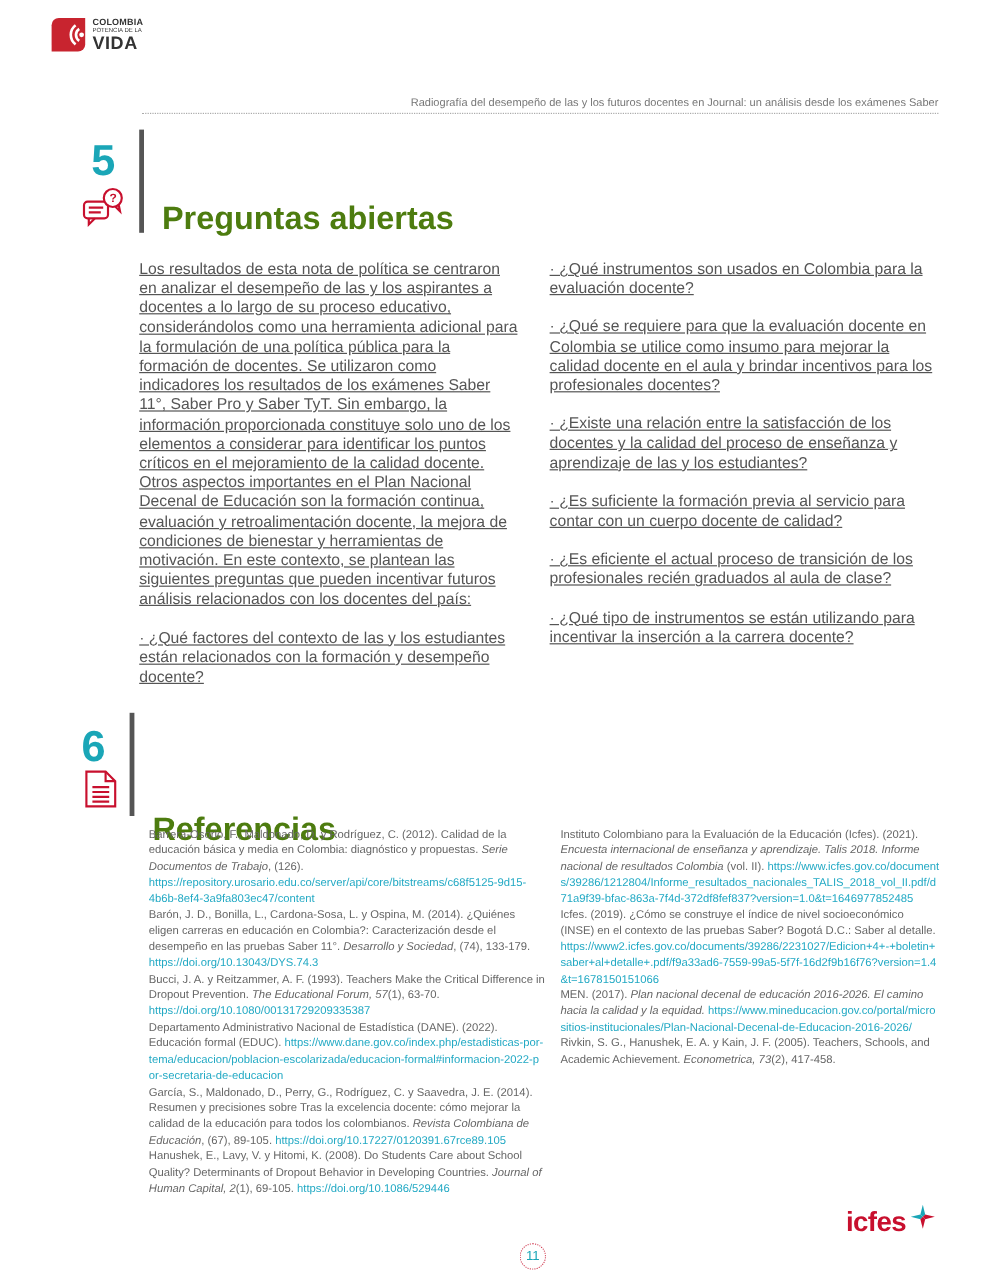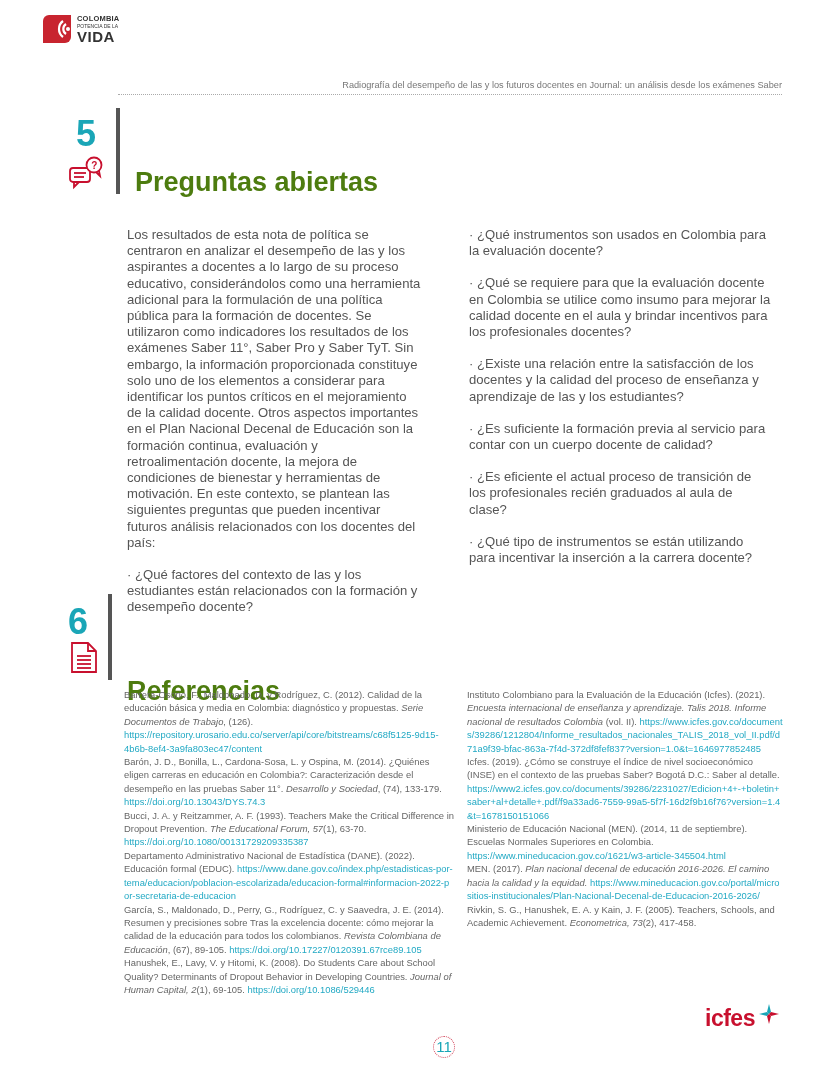--- a/index.html
+++ b/index.html
@@ -9,26 +9,26 @@
   .logo-text { margin-left:6px; line-height:1; color:#333; }
   .logo-text .l1 { font-size:7.5px; font-weight:bold; letter-spacing:0.2px; }
   .logo-text .l2 { font-size:5px; margin-top:1px; }
   .logo-text .l3 { font-size:15px; font-weight:bold; letter-spacing:0.5px; }
   .running-head { position:absolute; left:118px; right:46px; top:80px; border-bottom:1px dotted #aaa; text-align:right; font-size:9.2px; color:#777; padding-bottom:4px; }
   .sec-num { position:absolute; font-weight:bold; color:#1aa6b7; font-size:36px; line-height:1; }
   .sec-bar { position:absolute; width:4px; background:#555; }
   .sec-title { position:absolute; font-weight:bold; color:#4d7c0f; font-size:27px; line-height:1; }
   .sec-icon { position:absolute; }
   .col { position:absolute; font-size:13.1px; line-height:16.2px; color:#555; }
-  .col p { margin:12px; }
+  .col p { margin:1px;text-decoration:underline; }
   .col .q { margin-top:16px; }
   .refs { position:absolute; font-size:9.4px; line-height:13.4px; color:#666; }
   .refs p { margin:0; }
   .link { color:#22a9c4; }
-  .page-num { position:absolute; left:433px; top:1036px; width:20px; height:20px; border:1px dotted #d2455a; border-radius:50%; text-align:center; line-height:20px; font-size:15px; color:#1aa6b7; }
+  .page-num { position:absolute; left:433px; top:1036px; width:20px; height:20px; border:1px dotted #d2455a; border-radius:50%; text-align:center; line-height:20px; font-size:11px; color:#1aa6b7; }
   .icfes { position:absolute; left:705px; top:1005px; font-weight:bold; font-size:23px; color:#c8102e; letter-spacing:-0.5px; }
   .icfes-mark { position:absolute; left:757px; top:1002px; }
 </style>
 </head>
 <body>
 
 <div class="logo">
   <div class="logo-mark">
     <svg width="28" height="28" viewBox="0 0 28 28">
       <path d="M20 6 A10 10 0 0 0 20 22" stroke="#fff" stroke-width="2.2" fill="none"></path>
@@ -93,21 +93,20 @@
   <p><span>Barón, J. D., Bonilla, L., Cardona-Sosa, L. y Ospina, M. (2014). ¿Quiénes eligen carreras en educación en Colombia?: Caracterización desde el desempeño en las pruebas Saber 11°. </span><i>Desarrollo y Sociedad</i><span>, (74), 133-179. </span><span class="link">https://doi.org/10.13043/DYS.74.3</span></p>
   <p><span>Bucci, J. A. y Reitzammer, A. F. (1993). Teachers Make the Critical Difference in Dropout Prevention. </span><i>The Educational Forum, 57</i><span>(1), 63-70. </span><span class="link">https://doi.org/10.1080/00131729209335387</span></p>
   <p><span>Departamento Administrativo Nacional de Estadística (DANE). (2022). Educación formal (EDUC). </span><i></i><span></span><span class="link" style="word-break:break-all;">https://www.dane.gov.co/index.php/estadisticas-por-tema/educacion/poblacion-escolarizada/educacion-formal#informacion-2022-por-secretaria-de-educacion</span></p>
   <p><span>García, S., Maldonado, D., Perry, G., Rodríguez, C. y Saavedra, J. E. (2014). Resumen y precisiones sobre Tras la excelencia docente: cómo mejorar la calidad de la educación para todos los colombianos. </span><i>Revista Colombiana de Educación</i><span>, (67), 89-105. </span><span class="link">https://doi.org/10.17227/0120391.67rce89.105</span></p>
   <p><span>Hanushek, E., Lavy, V. y Hitomi, K. (2008). Do Students Care about School Quality? Determinants of Dropout Behavior in Developing Countries. </span><i>Journal of Human Capital, 2</i><span>(1), 69-105. </span><span class="link">https://doi.org/10.1086/529446</span></p>
 </div>
 
 <div class="refs" style="left:467px; top:688px; width:316px;">
   <p><span>Instituto Colombiano para la Evaluación de la Educación (Icfes). (2021). </span><i>Encuesta internacional de enseñanza y aprendizaje. Talis 2018. Informe nacional de resultados Colombia</i><span> (vol. II). </span><span class="link" style="word-break:break-all;">https://www.icfes.gov.co/documents/39286/1212804/Informe_resultados_nacionales_TALIS_2018_vol_II.pdf/d71a9f39-bfac-863a-7f4d-372df8fef837?version=1.0&amp;t=1646977852485</span></p>
   <p><span>Icfes. (2019). ¿Cómo se construye el índice de nivel socioeconómico (INSE) en el contexto de las pruebas Saber? Bogotá D.C.: Saber al detalle. </span><i></i><span></span><span class="link" style="word-break:break-all;">https://www2.icfes.gov.co/documents/39286/2231027/Edicion+4+-+boletin+saber+al+detalle+.pdf/f9a33ad6-7559-99a5-5f7f-16d2f9b16f76?version=1.4&amp;t=1678150151066</span></p>
-  <p><span>Ministerio de Educación Nacional (MEN). (2014, 11 de septiembre). Escuelas Normales Superiores en Colombia. </span><i></i><span></span><span class="link">https://www.mineducacion.gov.co/1621/w3-article-345504.html</span></p>
   <p><span>MEN. (2017). </span><i>Plan nacional decenal de educación 2016-2026. El camino hacia la calidad y la equidad.</i><span> </span><span class="link" style="word-break:break-all;">https://www.mineducacion.gov.co/portal/micrositios-institucionales/Plan-Nacional-Decenal-de-Educacion-2016-2026/</span></p>
   <p><span>Rivkin, S. G., Hanushek, E. A. y Kain, J. F. (2005). Teachers, Schools, and Academic Achievement. </span><i>Econometrica, 73</i><span>(2), 417-458.</span></p>
 </div>
 
 <div class="page-num">11</div>
 
 <div class="icfes">icfes</div>
 <div class="icfes-mark">
   <svg width="24" height="24" viewBox="0 0 24 24">
     <path d="M12 2 L14 10 L12 12 L10 10 Z" fill="#1aa6b7"></path>

